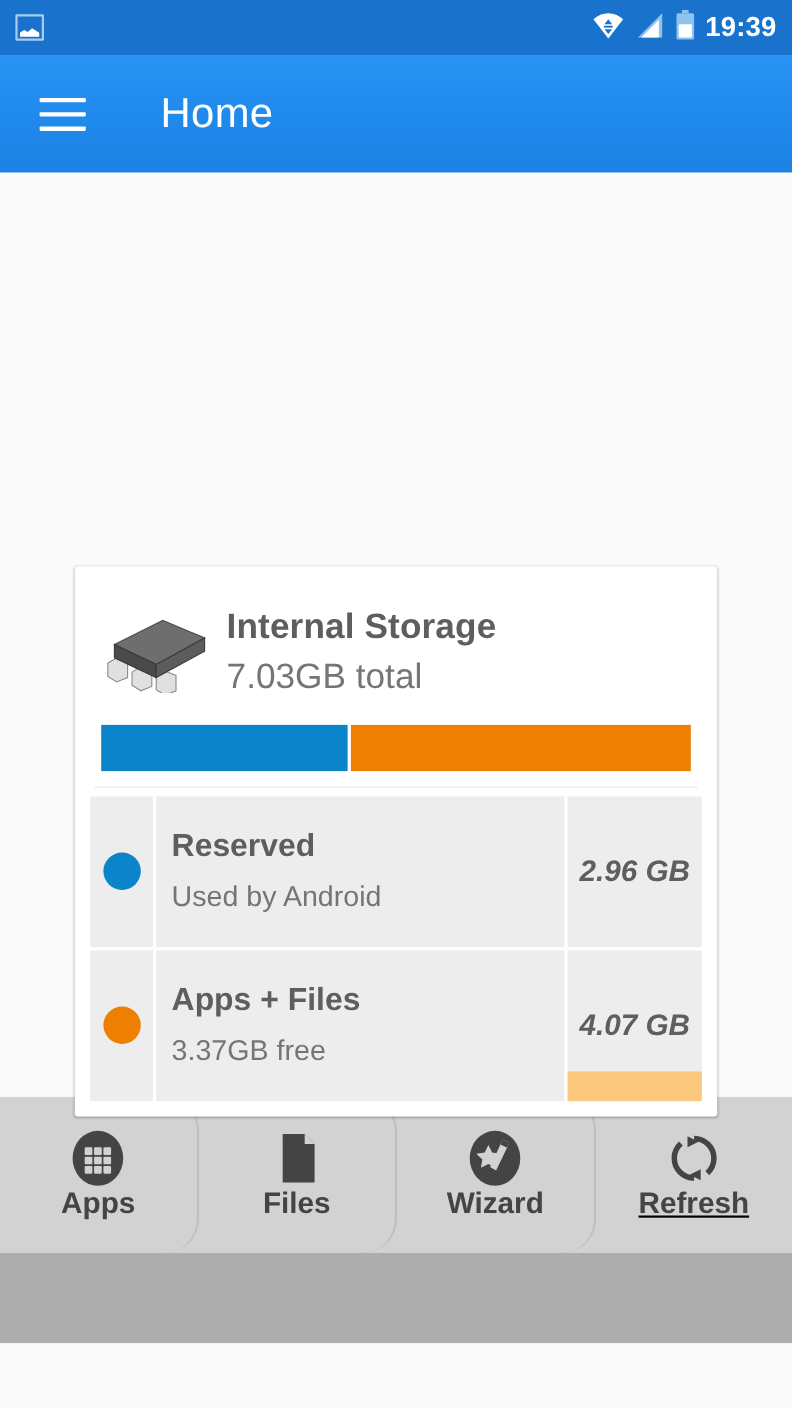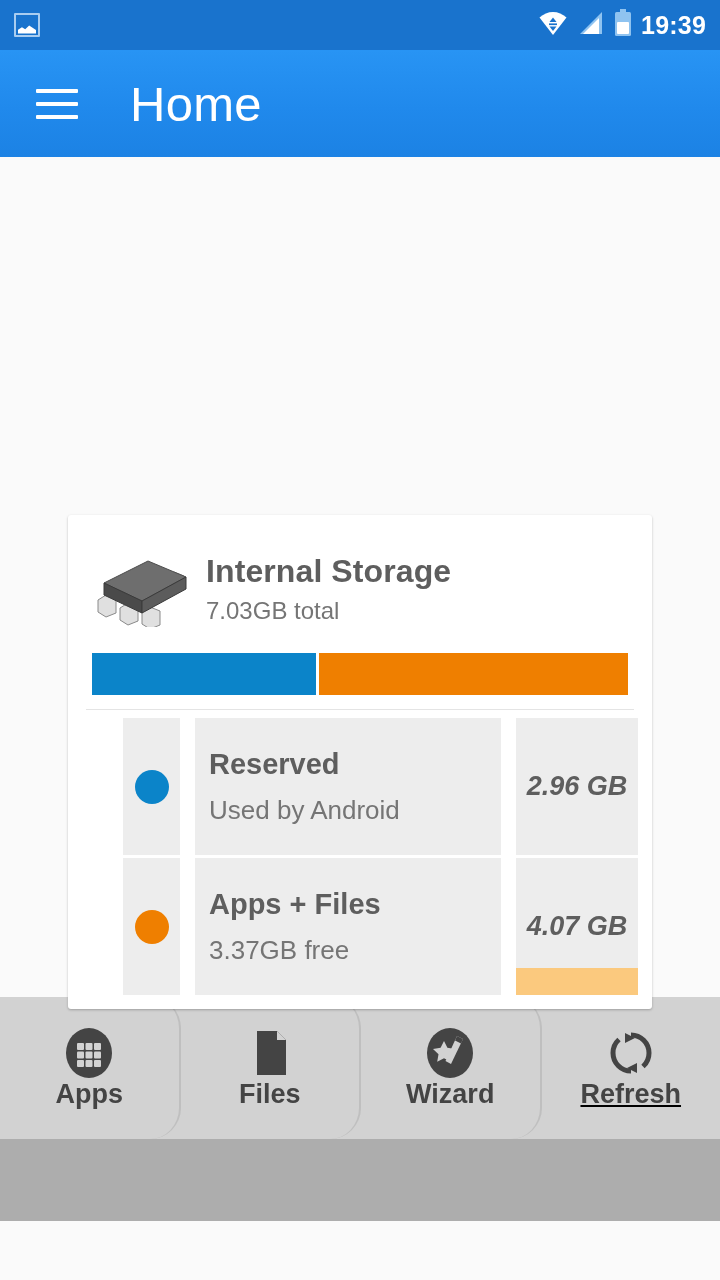--- a/index.html
+++ b/index.html
@@ -32,49 +32,49 @@
 
   
   .app-bar {
     flex:0 0 107px; height:107px;
     background:linear-gradient(180deg,#2894f4 0%,#2089ec 55%,#1c82e4 100%);
     display:flex; align-items:center; padding:0 0 0 36px;
   }
   .hamburger { width:42px; height:30px; display:flex; flex-direction:column; justify-content:space-between; cursor:pointer; }
   .hamburger span { display:block; height:4px; background:#ffffff; border-radius:1px; }
   .app-title {
-    margin-left:52px; color:#ffffff; font-size:49px; font-weight:500; letter-spacing:0.3px;
+    margin-left:68px; color:#ffffff; font-size:38px; font-weight:500; letter-spacing:0.3px;
   }
 
   
   .content { flex:1 1 auto; background:#fafafa; position:relative; }
 
   .storage-card {
     position:absolute; left:68px; top:358px; width:584px;
     background:#ffffff; border-radius:3px;
     box-shadow:0 1px 3px rgba(0,0,0,.16), 0 1px 2px rgba(0,0,0,.10);
     padding:0;
   }
   .card-head { display:flex; align-items:center; padding:22px 24px 0 24px; }
 
   
   .chip-icon { width:100px; height:72px; position:relative; flex:0 0 100px; margin-top:18px; }
   .chip-title-wrap { margin-left:14px; padding-top:14px; }
   .card-title { font-size:32px; font-weight:bold; color:#5e5e5e; line-height:1.15; letter-spacing:0.1px; }
-  .card-sub { font-size:24px; color:#757575; margin-top:8px; }
+  .card-sub { font-size:32px; color:#757575; margin-top:8px; }
 
   .usage-bar {
     margin:26px 24px 0 24px; height:42px; display:flex; gap:3px;
   }
   .usage-seg { height:100%; }
 
   .card-divider { height:1px; background:#e4e4e4; margin:14px 18px 0 18px; }
 
   .legend { padding:8px 14px 14px 14px; display:flex; flex-direction:column; gap:3px; }
-  .legend-row { display:flex; gap:15px; min-height:137px;margin-left:41px; }
+  .legend-row { display:flex; gap:3px; min-height:137px; }
   .legend-dot-cell {
     flex:0 0 57px; background:#ededed; display:flex; align-items:center; justify-content:center;
   }
   .legend-dot { width:34px; height:34px; border-radius:50%; }
   .legend-main-cell {
     flex:1 1 auto; background:#ededed; padding:18px 14px; display:flex; flex-direction:column; justify-content:center; gap:14px;
   }
   .legend-name { font-size:29px; font-weight:bold; color:#5e5e5e; }
   .legend-desc { font-size:26px; color:#757575; }
   .legend-value-cell {

